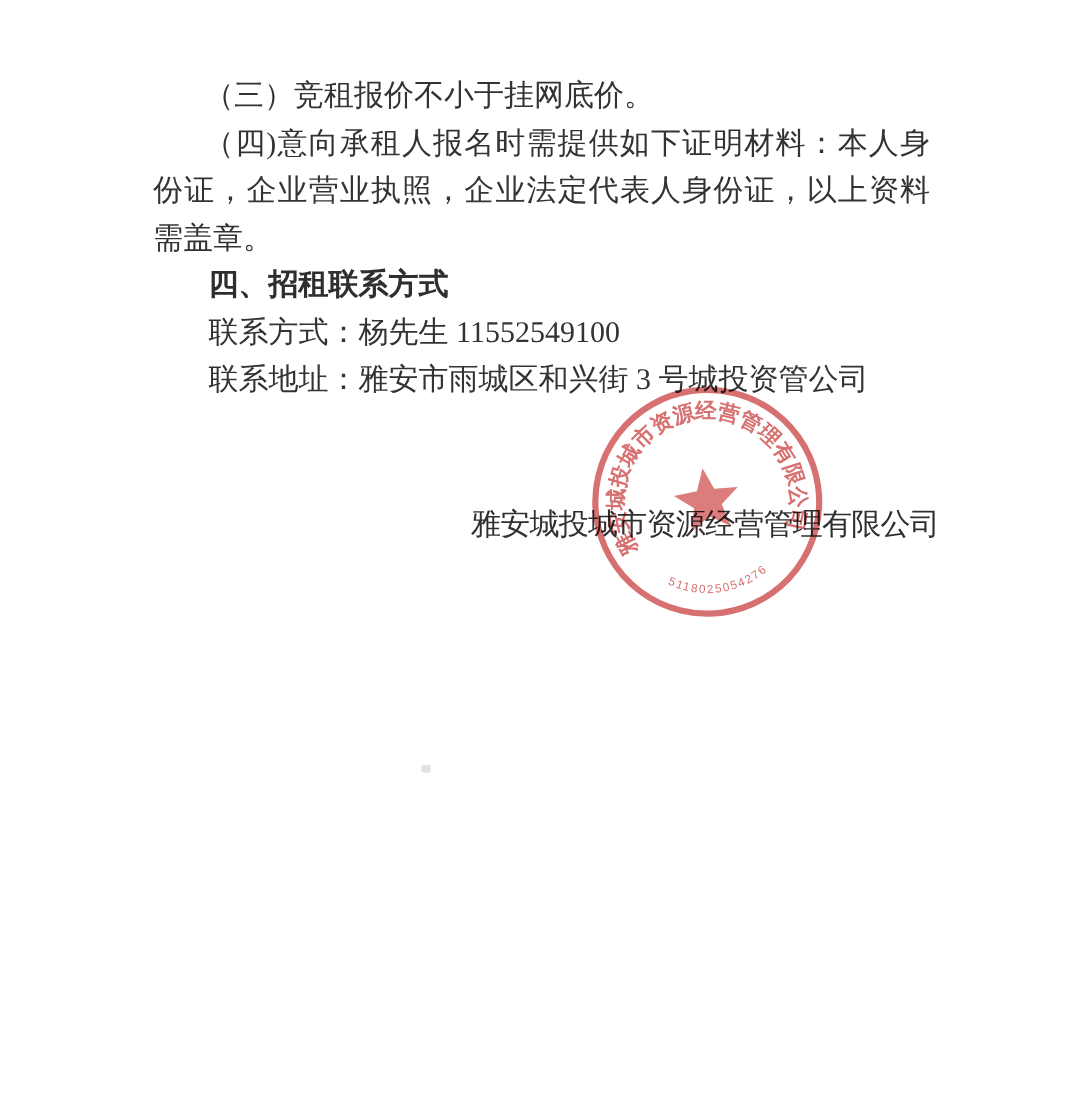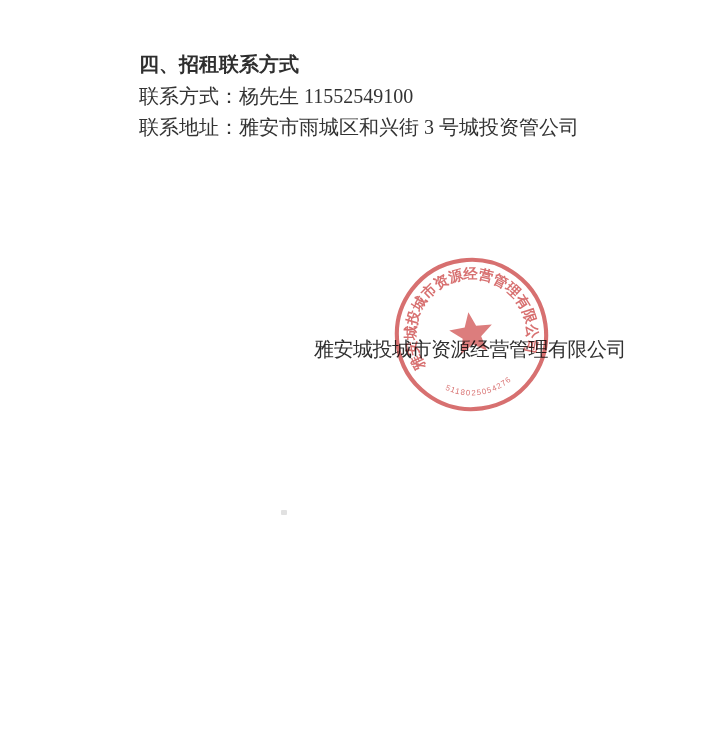--- a/index.html
+++ b/index.html
@@ -90,20 +90,22 @@
     border-radius: 1px;
     opacity: 0.8;
   }
 </style>
 </head>
 <body>
 
 <div class="page">
 
   <div class="body-text">
+    <p class="para">（三）竞租报价不小于挂网底价。</p>
+    <p class="para">（四)意向承租人报名时需提供如下证明材料：本人身份证，企业营业执照，企业法定代表人身份证，以上资料需盖章。</p>
     <p class="heading">四、招租联系方式</p>
     <p class="contact">联系方式：杨先生 11552549100</p>
     <p class="contact">联系地址：雅安市雨城区和兴街 3 号城投资管公司</p>
   </div>
 
   <div class="signature-company">雅安城投城市资源经营管理有限公司</div>
 
 
   <div class="seal">
     <svg viewBox="0 0 164 164" xmlns="http://www.w3.org/2000/svg" xmlns:xlink="http://www.w3.org/1999/xlink">

